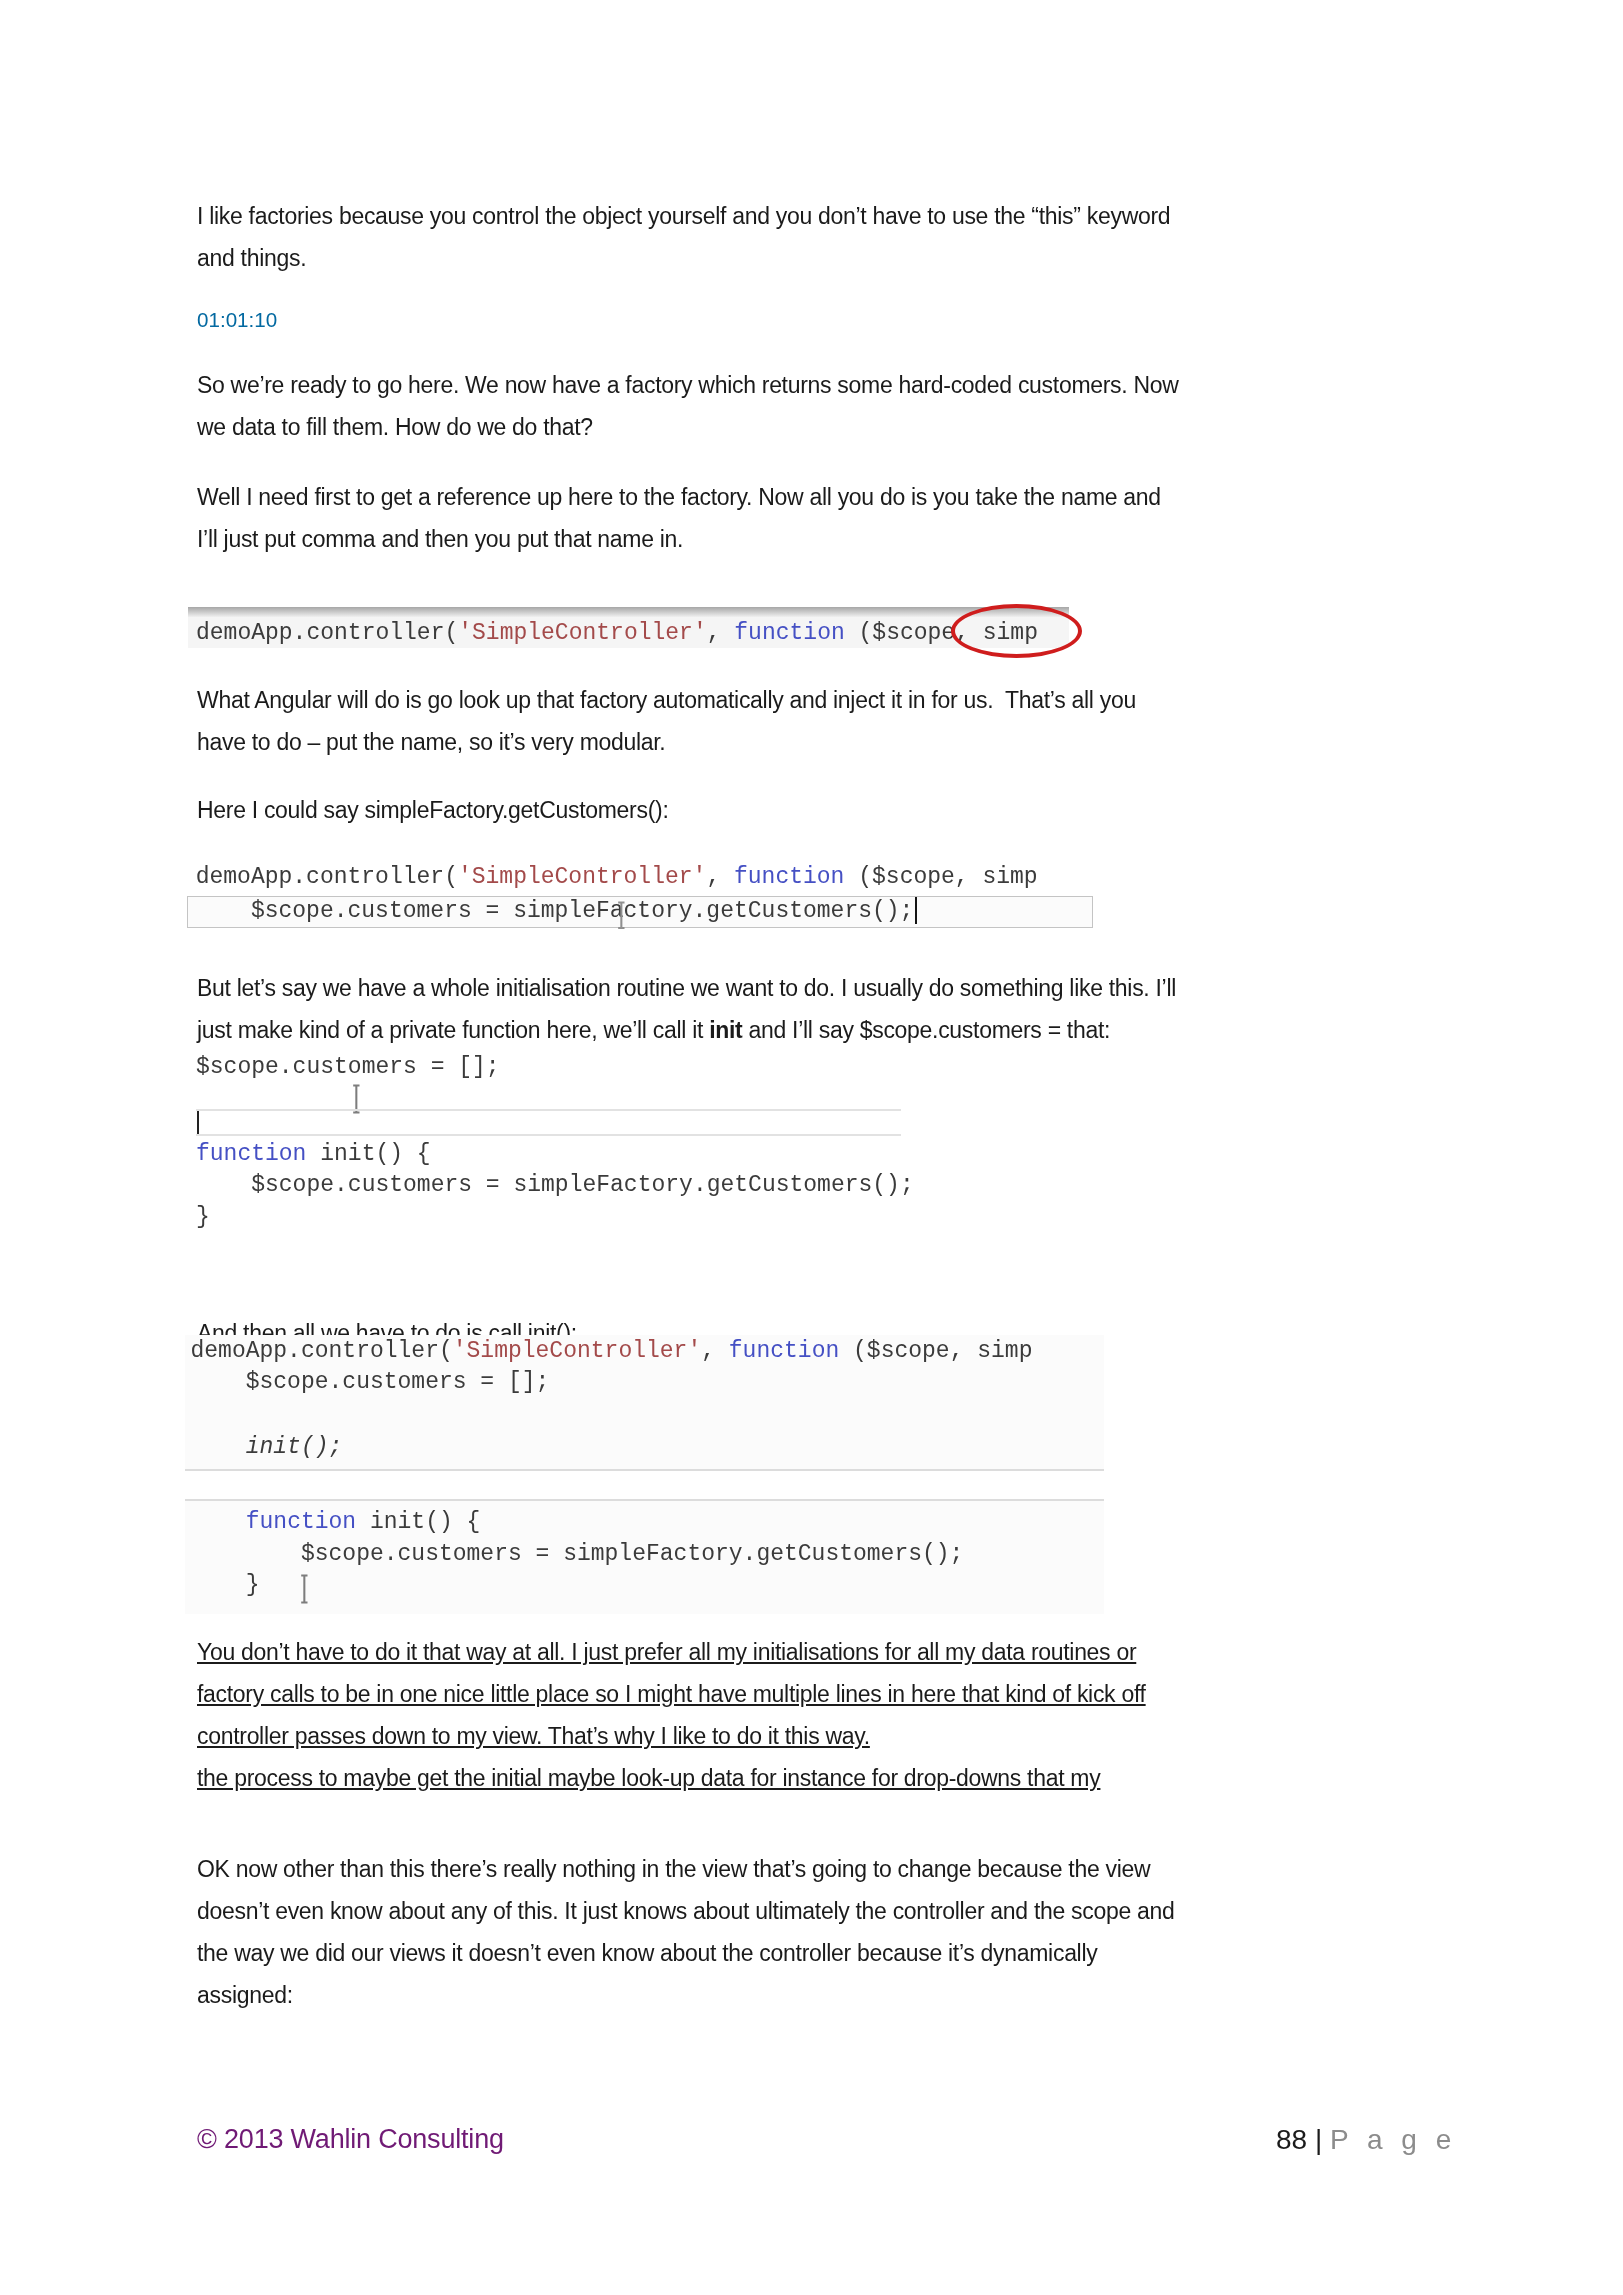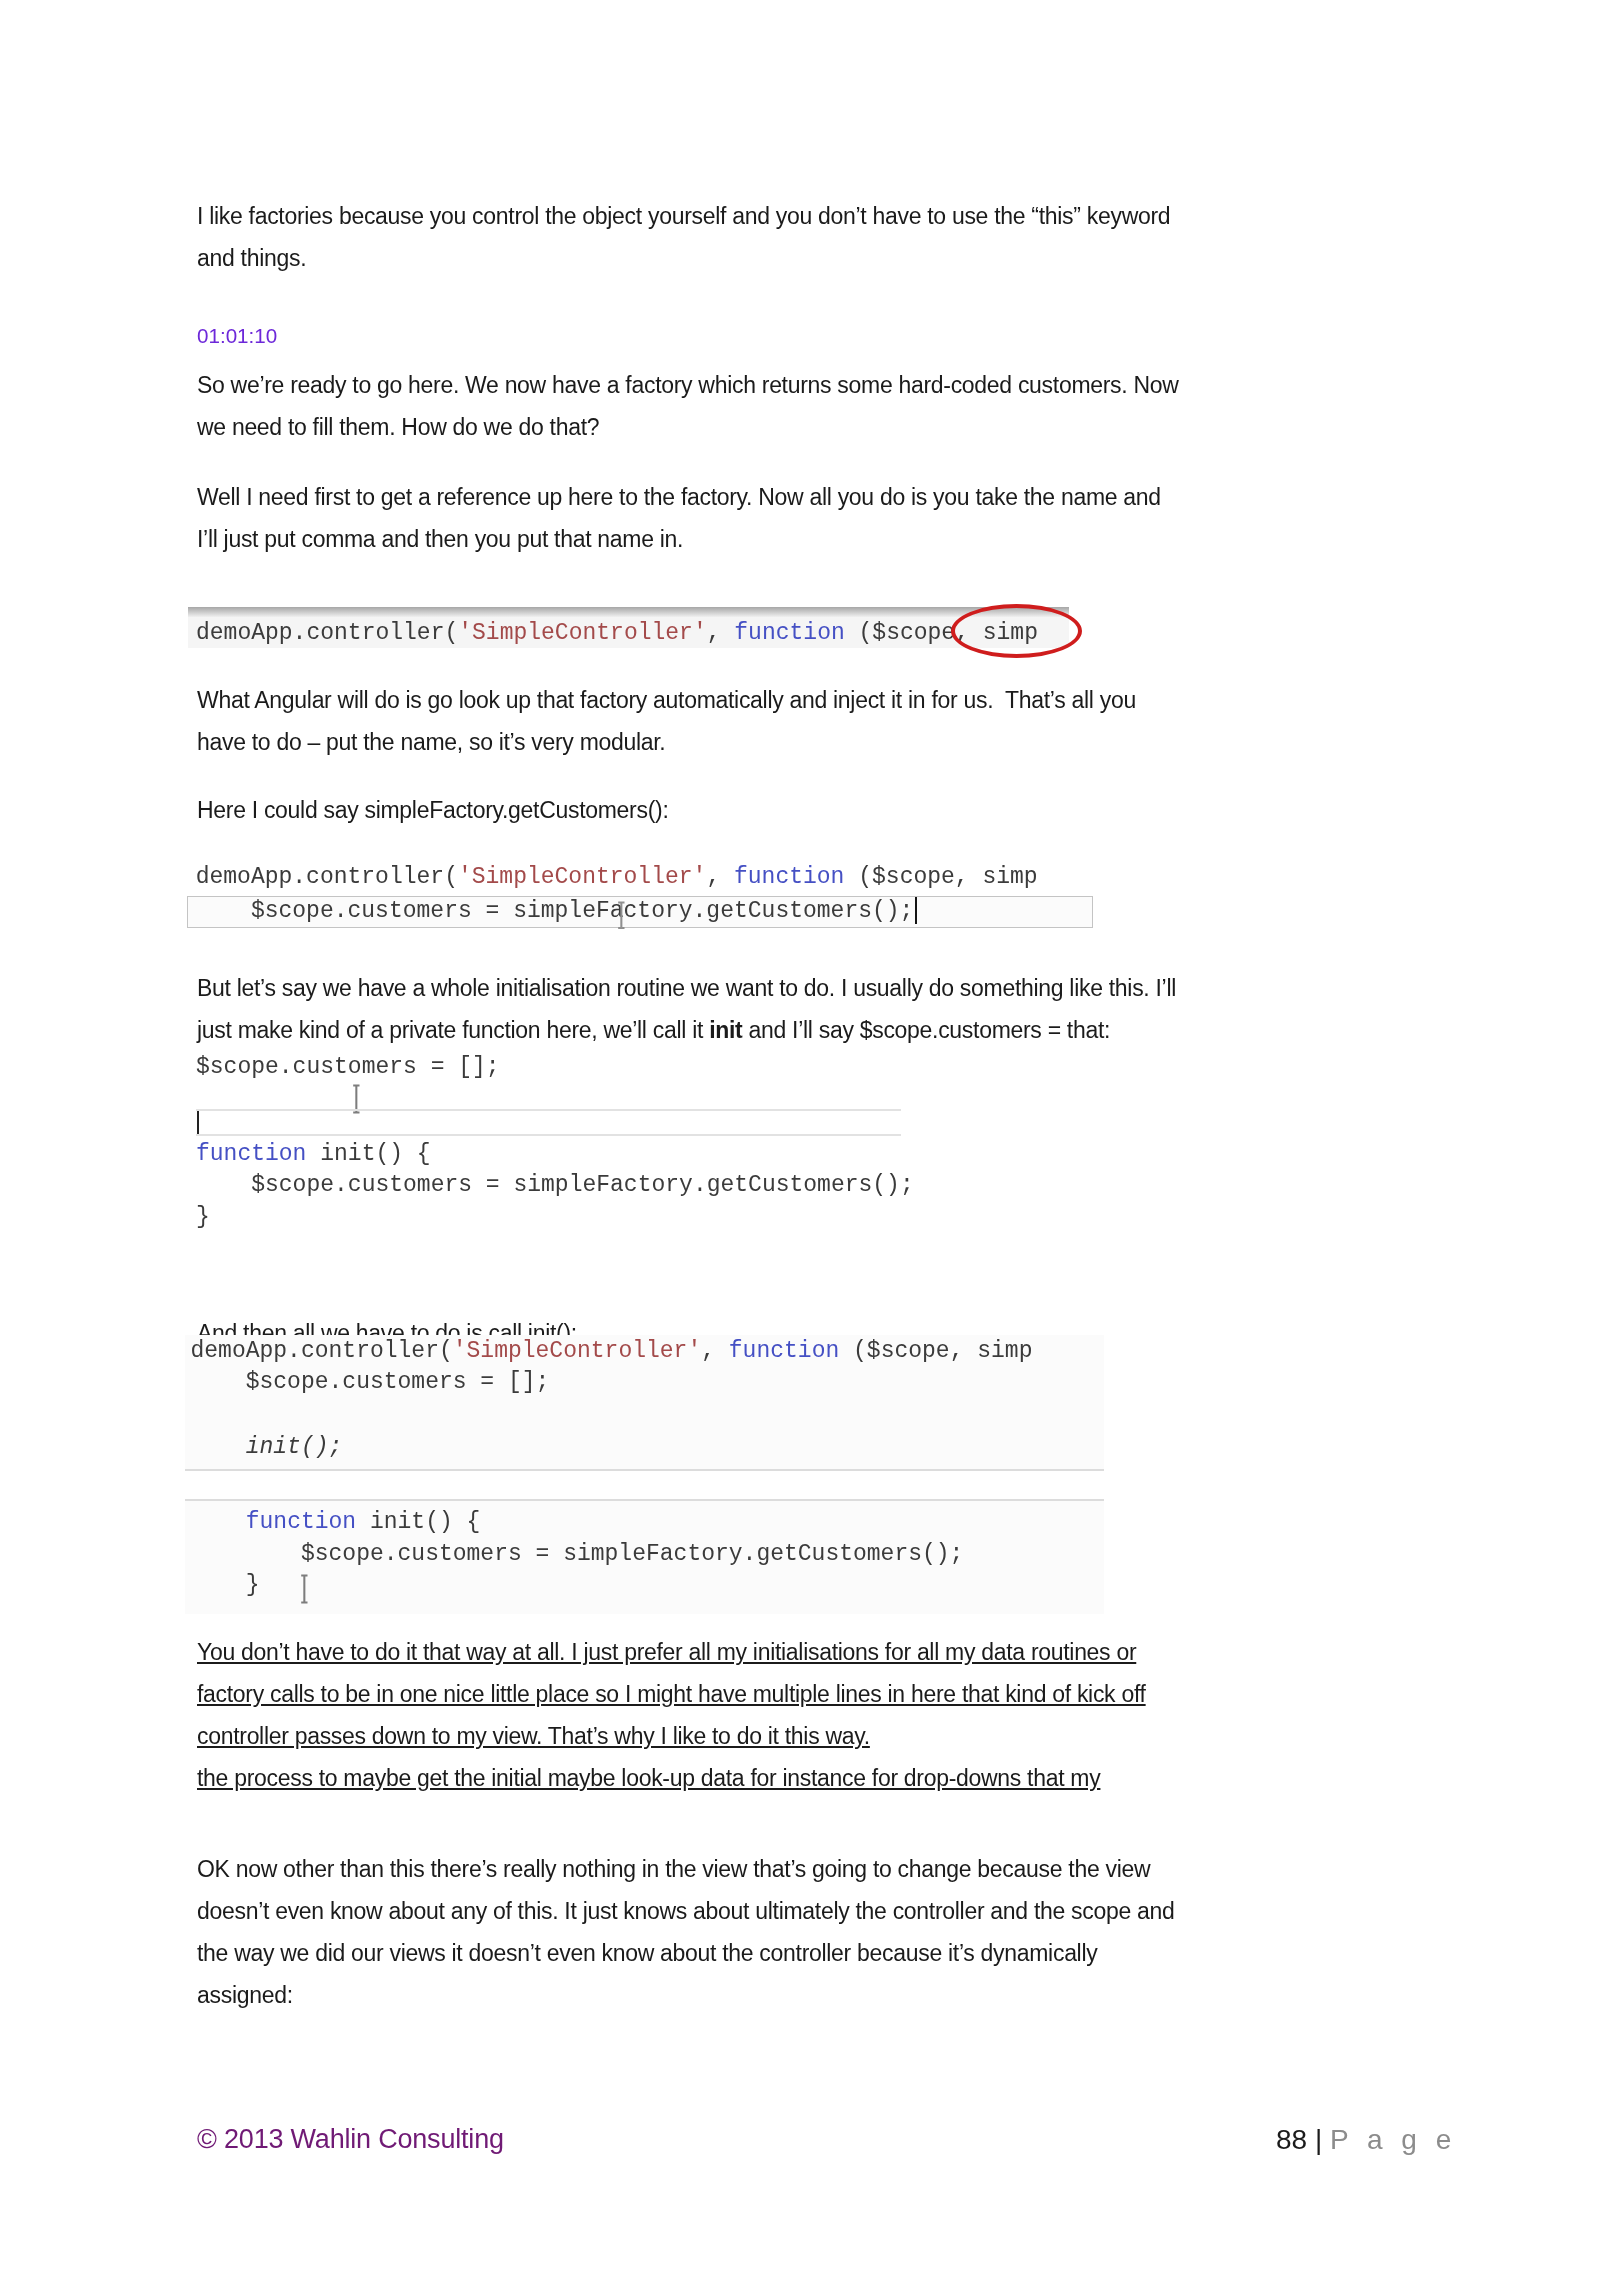--- a/index.html
+++ b/index.html
@@ -33,25 +33,25 @@
 </head>
 <body>
 
 <div class="page">
 
   <div class="para" style="top:195px;">
     <div class="ln">I like factories because you control the object yourself and you don’t have to use the “this” keyword</div>
     <div class="ln">and things.</div>
   </div>
 
-  <div class="timestamp" style="top:308px;color:#6d28d9;margin-top:16px;">01:01:10</div>
+  <div class="timestamp" style="top:308px;color:#0369a1;">01:01:10</div>
 
   <div class="para" style="top:364px;">
     <div class="ln">So we’re ready to go here. We now have a factory which returns some hard-coded customers. Now</div>
-    <div class="ln">we need to fill them. How do we do that?</div>
+    <div class="ln">we data to fill them. How do we do that?</div>
   </div>
 
   <div class="para" style="top:476px;">
     <div class="ln">Well I need first to get a reference up here to the factory. Now all you do is you take the name and</div>
     <div class="ln">I’ll just put comma and then you put that name in.</div>
   </div>
 
   <div class="snippet" style="left:188px;top:607px;width:881px;height:41px;">
     <div class="shadowbar"></div>
     <div class="coderow"></div>

